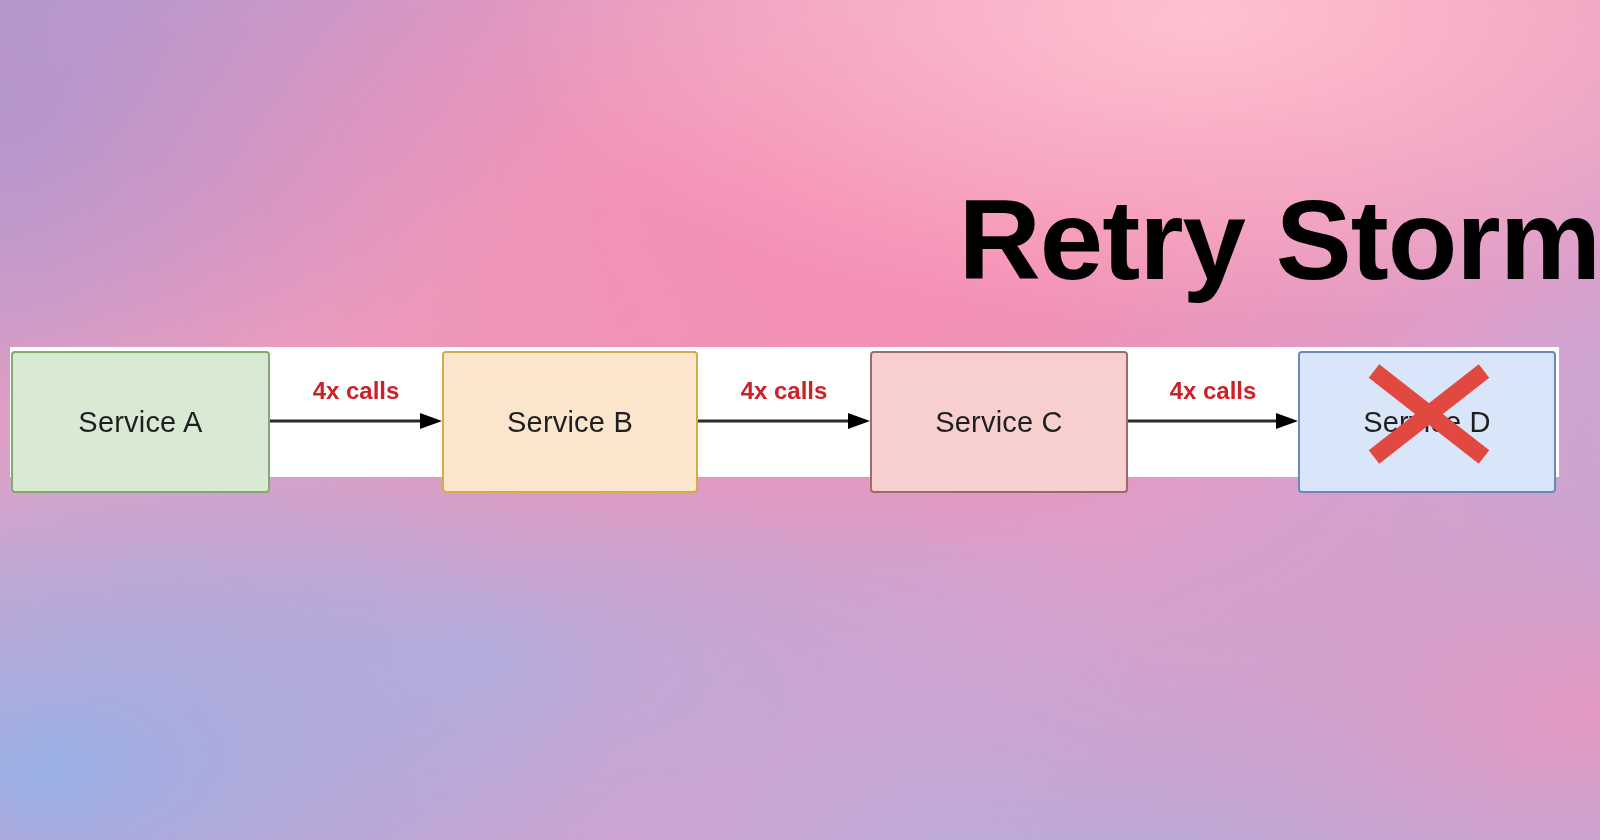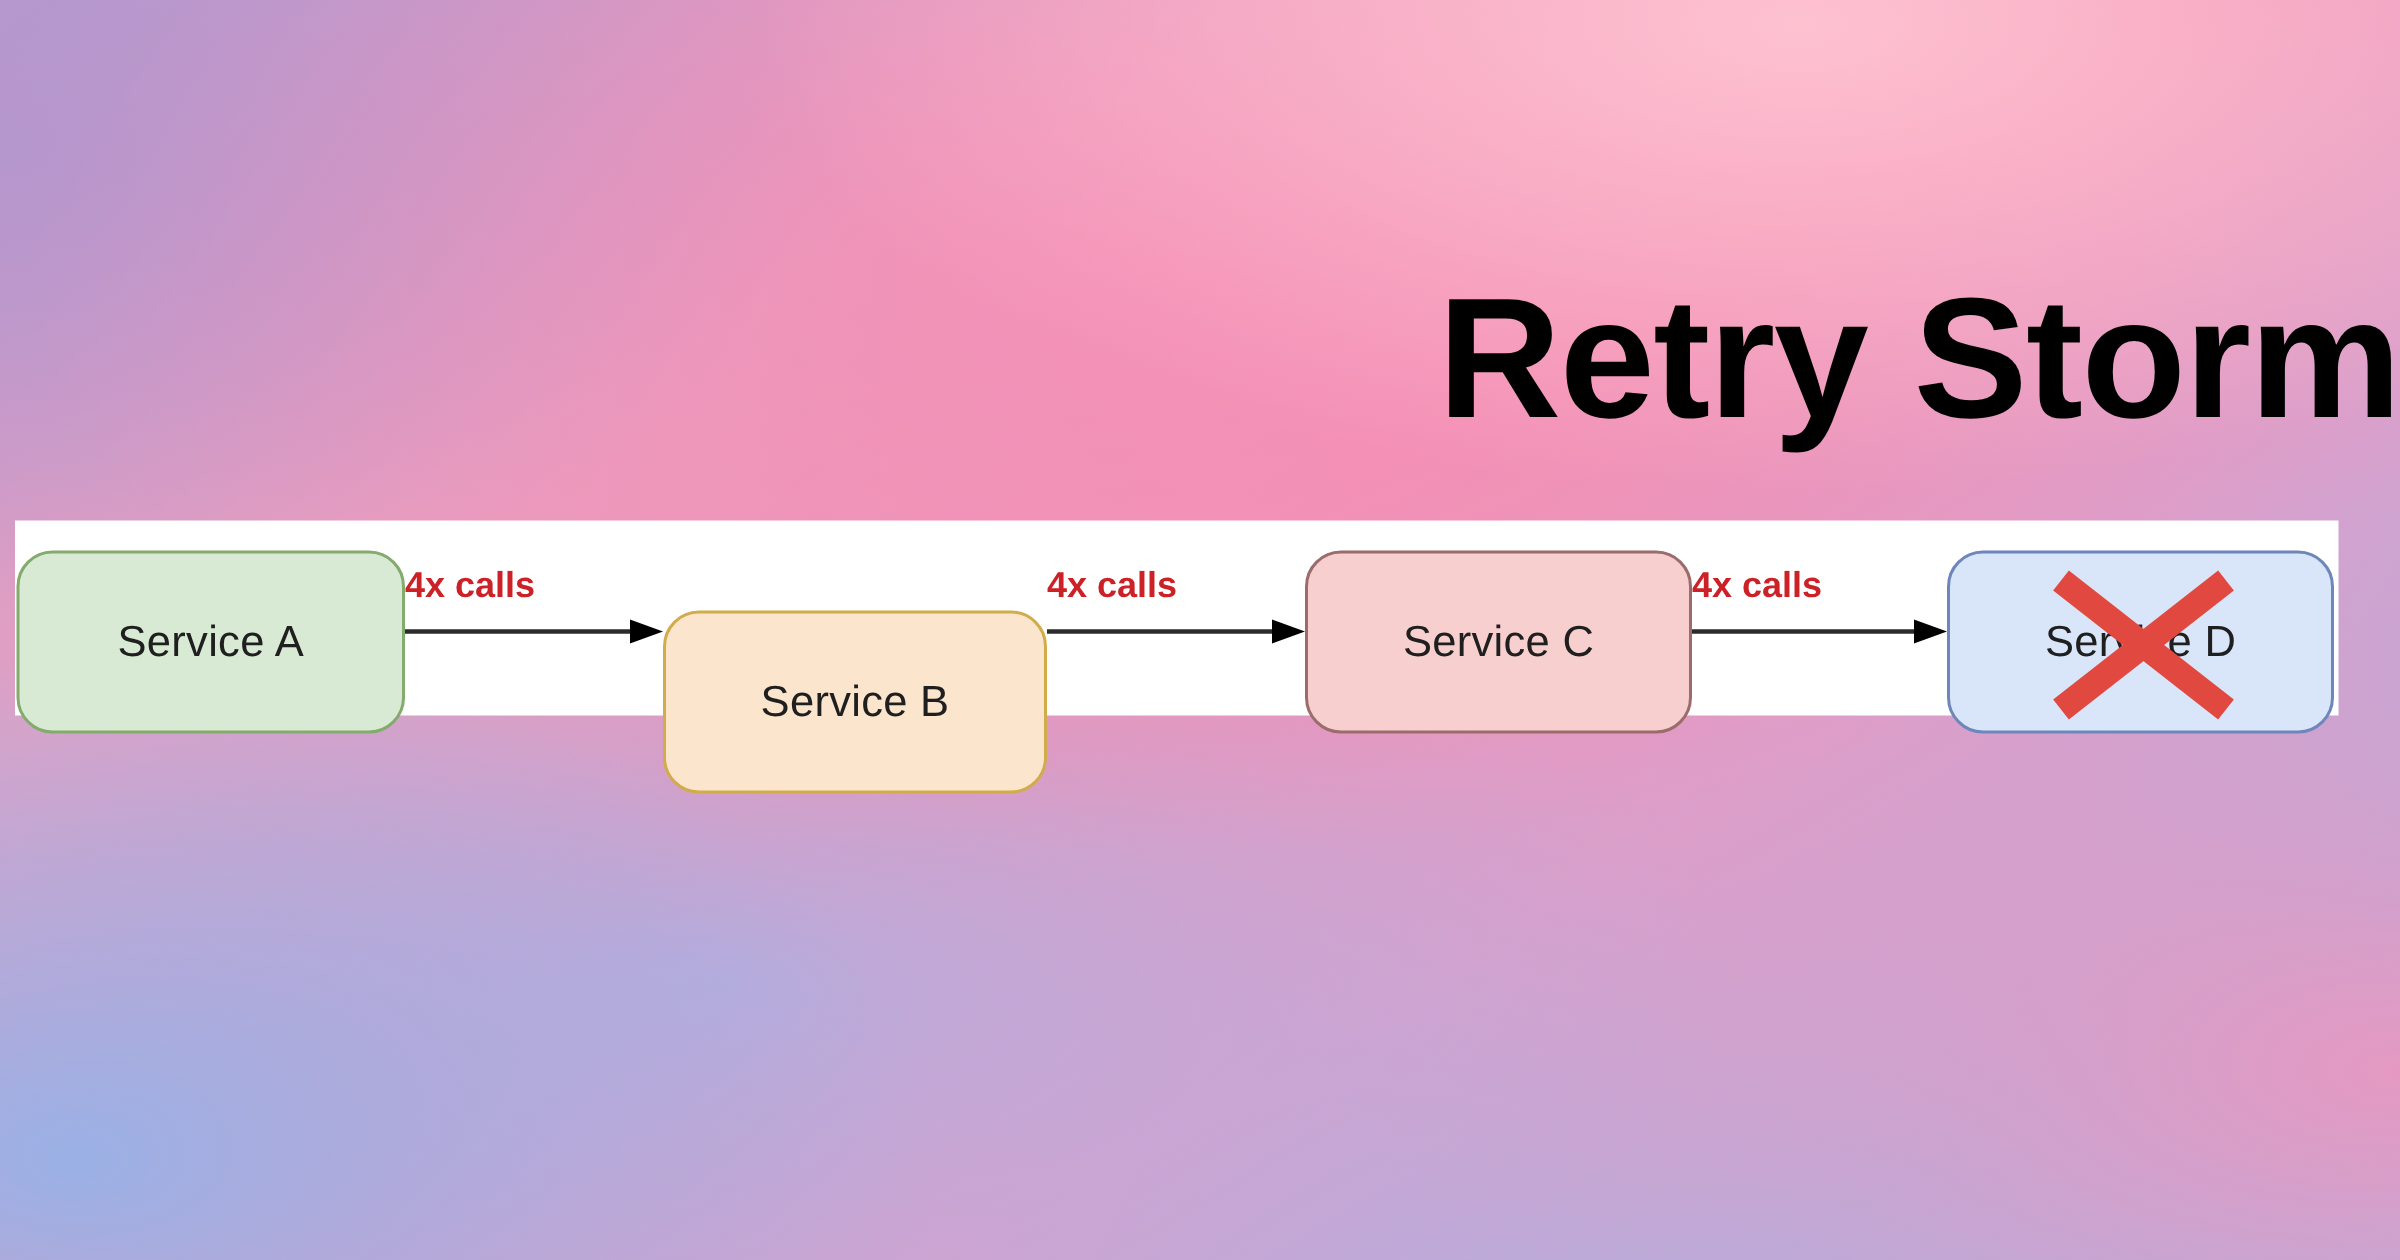--- a/index.html
+++ b/index.html
@@ -50,60 +50,61 @@
     position: absolute;
     left: 10px;
     top: 347px;
     width: 1549px;
     height: 130px;
     background: #ffffff;
   }
 
   .node {
     position: absolute;
-    top: 20px;
-    height: 122px;
-    border-radius: 24px;
+    top: 4px;
+    height: 142px;
+    border-radius: 4px;
     border-width: 2px;
     border-style: solid;
     box-sizing: border-box;
     display: flex;
     align-items: center;
     justify-content: center;
   }
   .node-label {
     font-size: 29px;
     color: #1f1f1f;
     font-family: "Liberation Sans", sans-serif;
     letter-spacing: 0.2px;
     white-space: nowrap;
     position: relative;
     z-index: 1;
   }
 
   #node-a { left: 1px;    width: 259px; background: #d8ead3; border-color: #84ab6e; }
-  #node-b { left: 432px;  width: 256px; background: #fce5cd; border-color: #d2ac4a; margin-top: 40px; }
+  #node-b { left: 432px;  width: 256px; background: #fce5cd; border-color: #d2ac4a; }
   #node-c { left: 860px;  width: 258px; background: #f7cfcf; border-color: #9c6b6b; }
   #node-d { left: 1288px; width: 258px; background: #d9e5f8; border-color: #6f86bb; }
 
   
   .edge {
     position: absolute;
     top: 4px;
     height: 122px;
   }
   #edge-ab { left: 260px;  width: 172px; }
   #edge-bc { left: 688px;  width: 172px; }
   #edge-cd { left: 1118px; width: 170px; }
 
   .edge-label {
     position: absolute;
     top: 26px;
     left: 0;
     width: 100%;
+    text-align: center;
     font-size: 24px;
     font-weight: bold;
     color: #cc2127;
     font-family: "Liberation Sans", sans-serif;
     white-space: nowrap;
   }
   .edge-arrow {
     position: absolute;
     top: 61px;
     left: 0;

